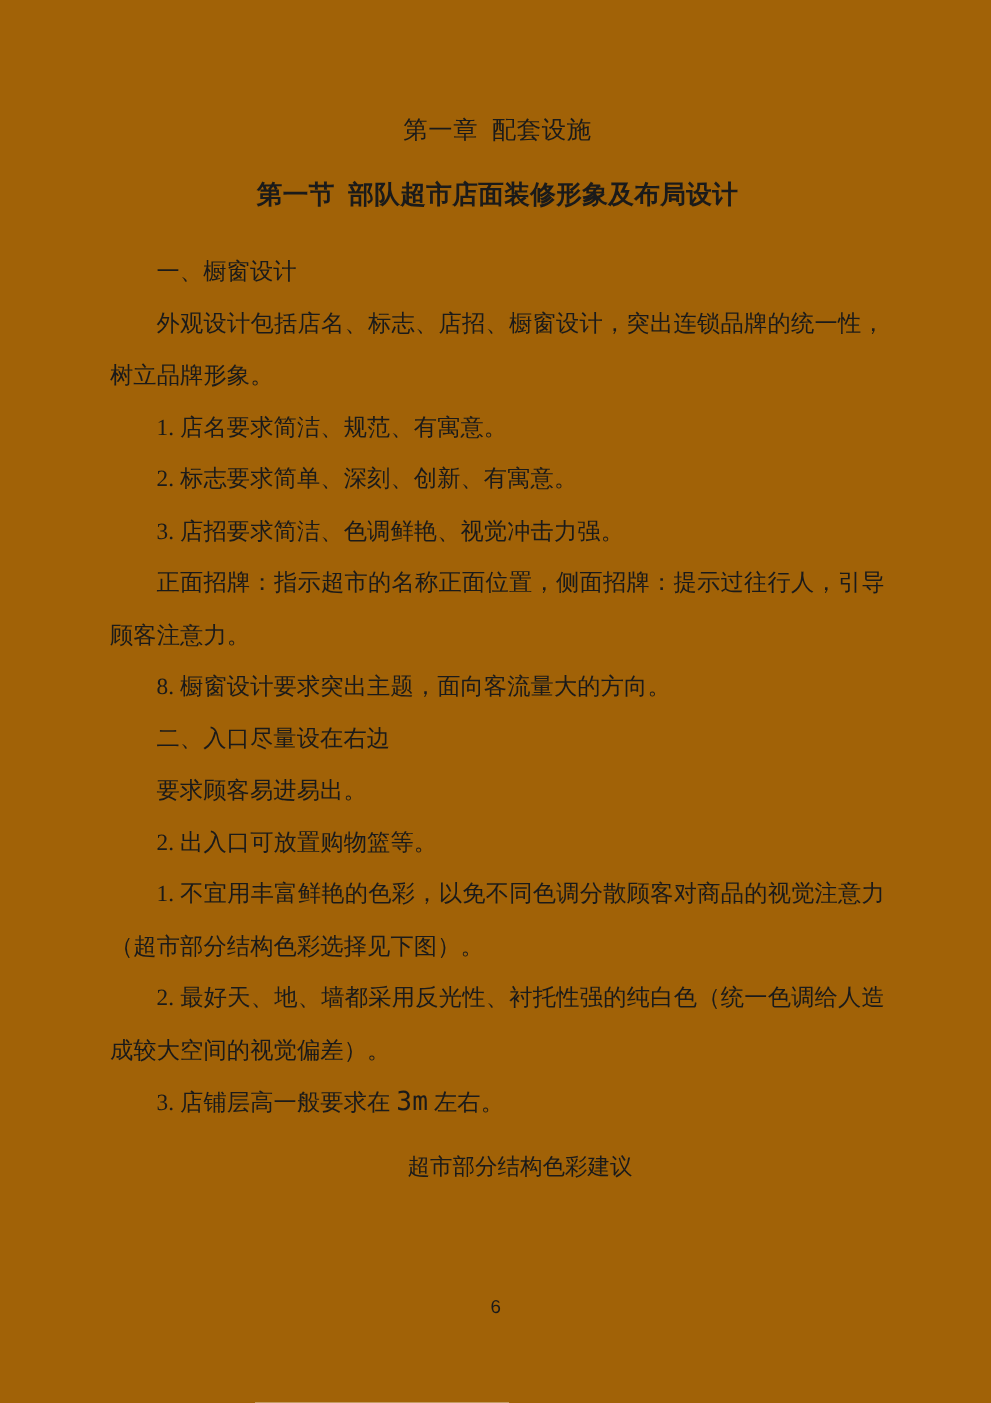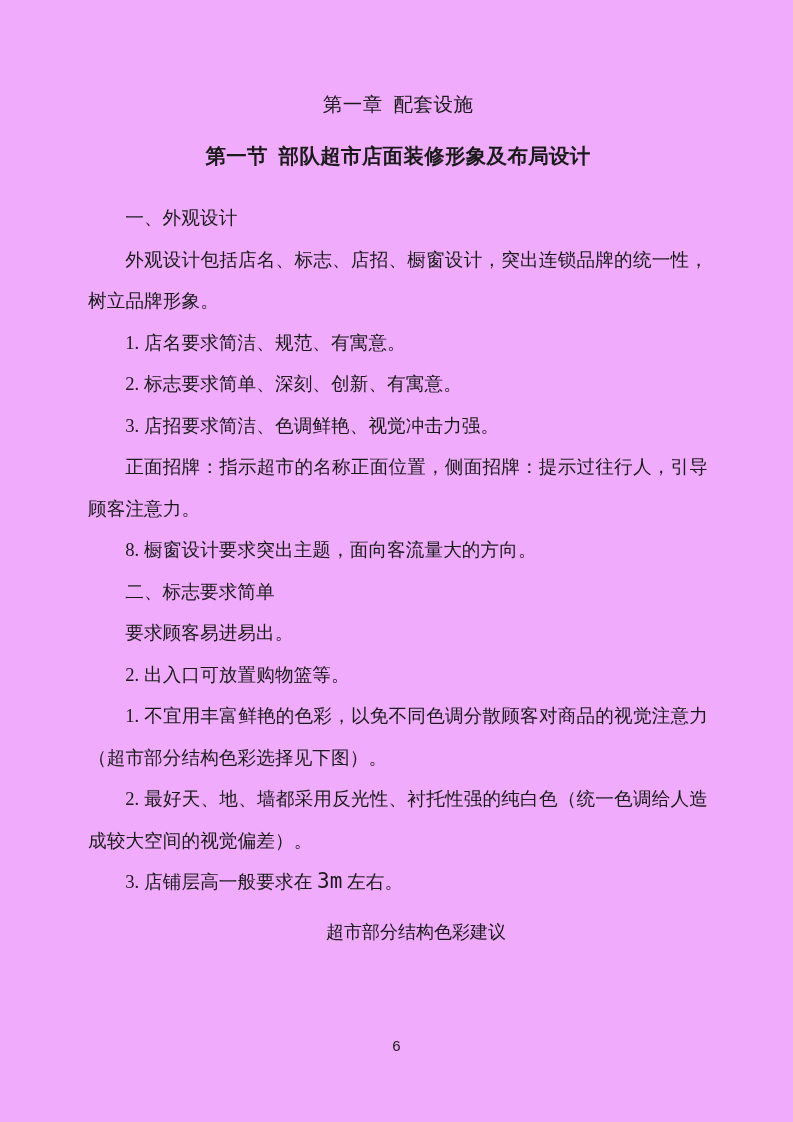--- a/index.html
+++ b/index.html
@@ -15,21 +15,21 @@
     color: #1a1a1a;
     overflow: hidden;
   }
 
   .page {
     position: absolute;
     left: 0;
     top: 0;
     width: 793px;
     height: 1122px;
-    background: #f0abfc;
+    background: #a16207;
   }
 
   
   .content {
     position: absolute;
     left: 88px;
     top: 0;
     width: 620px;
   }
 
@@ -110,35 +110,35 @@
 <body>
 
 <div class="page">
 
   <div class="content">
 
     <h1 class="chapter-title">第一章  配套设施</h1>
 
     <h2 class="section-title">第一节  部队超市店面装修形象及布局设计</h2>
 
-    <p class="para indent first-block">一、外观设计</p>
+    <p class="para indent first-block">一、橱窗设计</p>
 
     <p class="para indent">外观设计包括店名、标志、店招、橱窗设计，突出连锁品牌的统一性，树立品牌形象。</p>
 
     <p class="para indent">1. 店名要求简洁、规范、有寓意。</p>
 
     <p class="para indent">2. 标志要求简单、深刻、创新、有寓意。</p>
 
     <p class="para indent">3. 店招要求简洁、色调鲜艳、视觉冲击力强。</p>
 
     <p class="para indent">正面招牌：指示超市的名称正面位置，侧面招牌：提示过往行人，引导顾客注意力。</p>
 
     <p class="para indent">8. 橱窗设计要求突出主题，面向客流量大的方向。</p>
 
-    <p class="para indent">二、标志要求简单</p>
+    <p class="para indent">二、入口尽量设在右边</p>
 
     <p class="para indent">要求顾客易进易出。</p>
 
 
     <p class="para indent">2. 出入口可放置购物篮等。</p>
 
 
     <p class="para indent">1. 不宜用丰富鲜艳的色彩，以免不同色调分散顾客对商品的视觉注意力（超市部分结构色彩选择见下图）。</p>
 
     <p class="para indent">2. 最好天、地、墙都采用反光性、衬托性强的纯白色（统一色调给人造成较大空间的视觉偏差）。</p>

